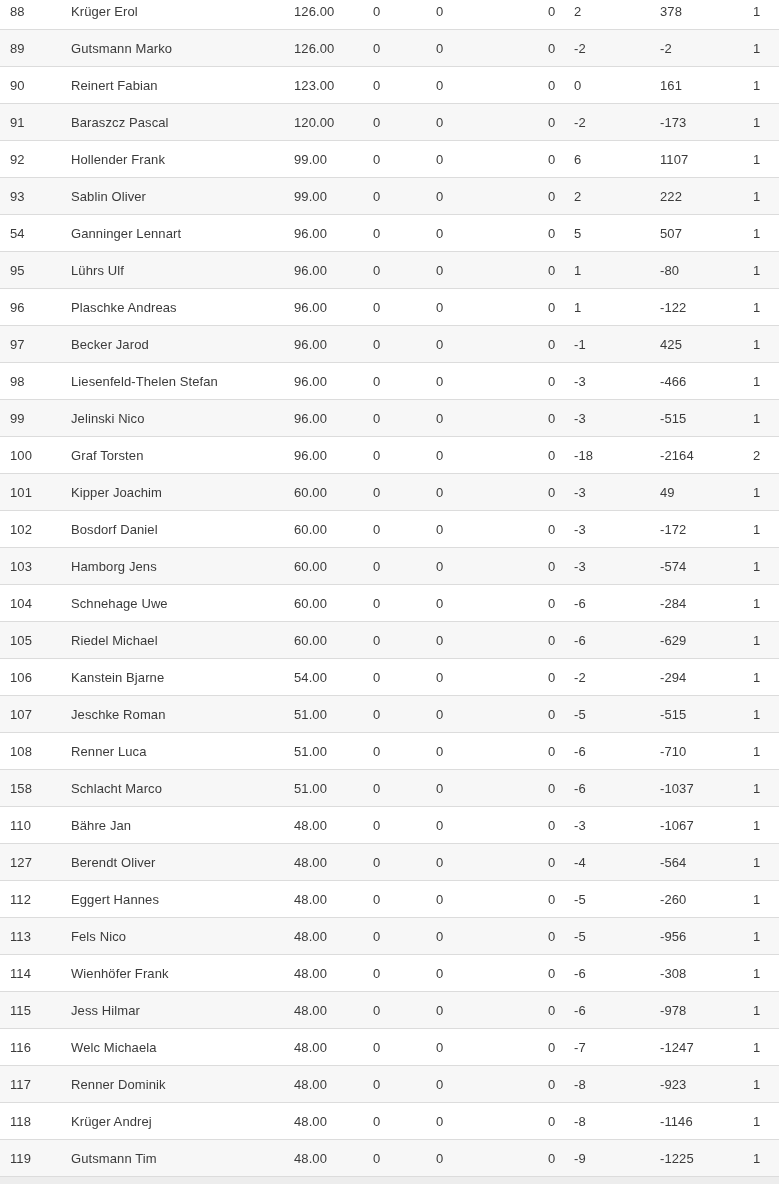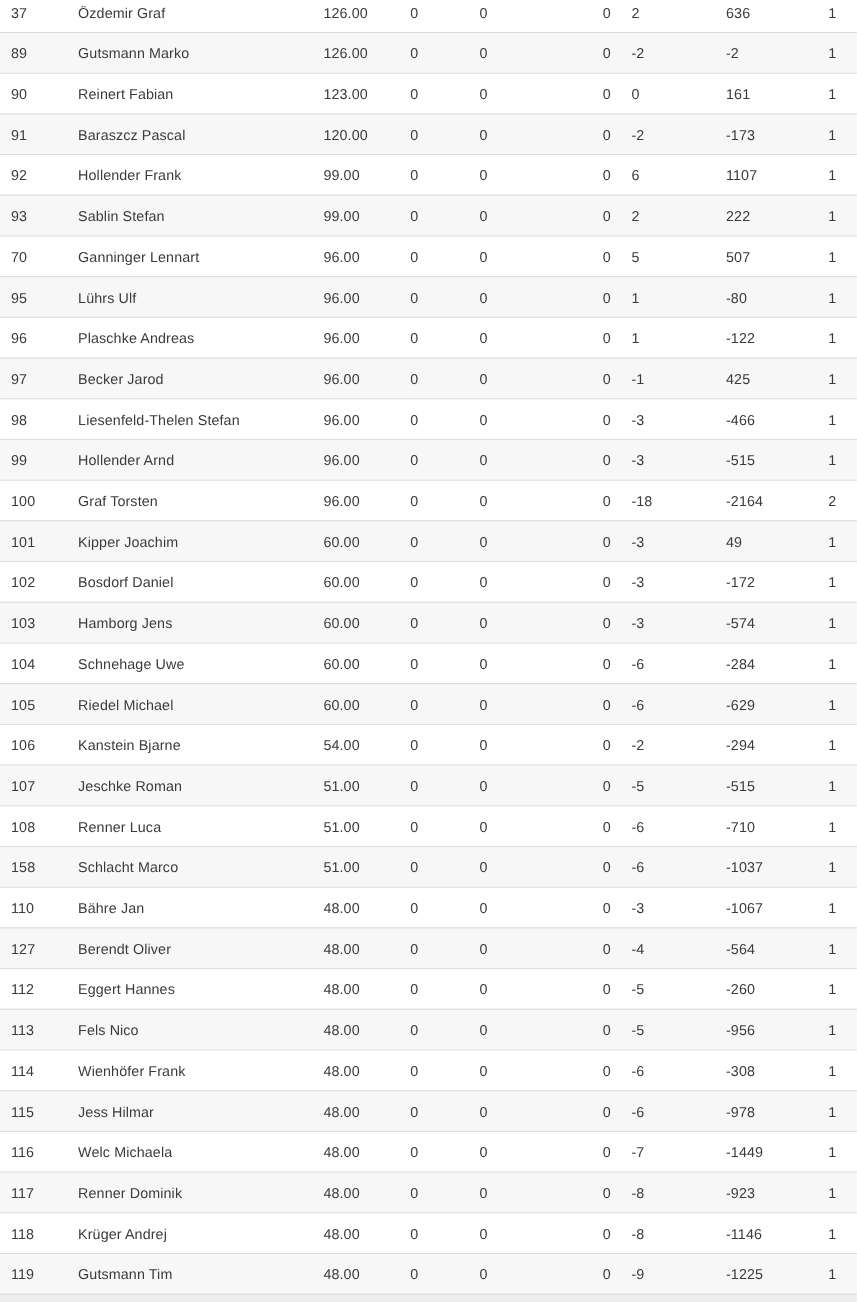--- a/index.html
+++ b/index.html
@@ -39,28 +39,28 @@
     border-top:1px solid var(--border);
     background:var(--strip-bg);
   }
 </style>
 </head>
 <body>
 
 <div class="table-viewport">
   <div class="rows" id="rows">
       <div class="row">
-        <div class="cell">37</div>
-        <div class="cell">Özdemir Graf</div>
+        <div class="cell">88</div>
+        <div class="cell">Krüger Erol</div>
         <div class="cell">126.00</div>
         <div class="cell">0</div>
         <div class="cell">0</div>
         <div class="cell">0</div>
         <div class="cell">2</div>
-        <div class="cell">636</div>
+        <div class="cell">378</div>
         <div class="cell">1</div>
       </div>
       <div class="row striped">
         <div class="cell">89</div>
         <div class="cell">Gutsmann Marko</div>
         <div class="cell">126.00</div>
         <div class="cell">0</div>
         <div class="cell">0</div>
         <div class="cell">0</div>
         <div class="cell">-2</div>
@@ -95,31 +95,31 @@
         <div class="cell">99.00</div>
         <div class="cell">0</div>
         <div class="cell">0</div>
         <div class="cell">0</div>
         <div class="cell">6</div>
         <div class="cell">1107</div>
         <div class="cell">1</div>
       </div>
       <div class="row striped">
         <div class="cell">93</div>
-        <div class="cell">Sablin Stefan</div>
+        <div class="cell">Sablin Oliver</div>
         <div class="cell">99.00</div>
         <div class="cell">0</div>
         <div class="cell">0</div>
         <div class="cell">0</div>
         <div class="cell">2</div>
         <div class="cell">222</div>
         <div class="cell">1</div>
       </div>
       <div class="row">
-        <div class="cell">70</div>
+        <div class="cell">54</div>
         <div class="cell">Ganninger Lennart</div>
         <div class="cell">96.00</div>
         <div class="cell">0</div>
         <div class="cell">0</div>
         <div class="cell">0</div>
         <div class="cell">5</div>
         <div class="cell">507</div>
         <div class="cell">1</div>
       </div>
       <div class="row striped">
@@ -161,21 +161,21 @@
         <div class="cell">96.00</div>
         <div class="cell">0</div>
         <div class="cell">0</div>
         <div class="cell">0</div>
         <div class="cell">-3</div>
         <div class="cell">-466</div>
         <div class="cell">1</div>
       </div>
       <div class="row striped">
         <div class="cell">99</div>
-        <div class="cell">Hollender Arnd</div>
+        <div class="cell">Jelinski Nico</div>
         <div class="cell">96.00</div>
         <div class="cell">0</div>
         <div class="cell">0</div>
         <div class="cell">0</div>
         <div class="cell">-3</div>
         <div class="cell">-515</div>
         <div class="cell">1</div>
       </div>
       <div class="row">
         <div class="cell">100</div>
@@ -354,21 +354,21 @@
         <div class="cell">1</div>
       </div>
       <div class="row">
         <div class="cell">116</div>
         <div class="cell">Welc Michaela</div>
         <div class="cell">48.00</div>
         <div class="cell">0</div>
         <div class="cell">0</div>
         <div class="cell">0</div>
         <div class="cell">-7</div>
-        <div class="cell">-1449</div>
+        <div class="cell">-1247</div>
         <div class="cell">1</div>
       </div>
       <div class="row striped">
         <div class="cell">117</div>
         <div class="cell">Renner Dominik</div>
         <div class="cell">48.00</div>
         <div class="cell">0</div>
         <div class="cell">0</div>
         <div class="cell">0</div>
         <div class="cell">-8</div>

